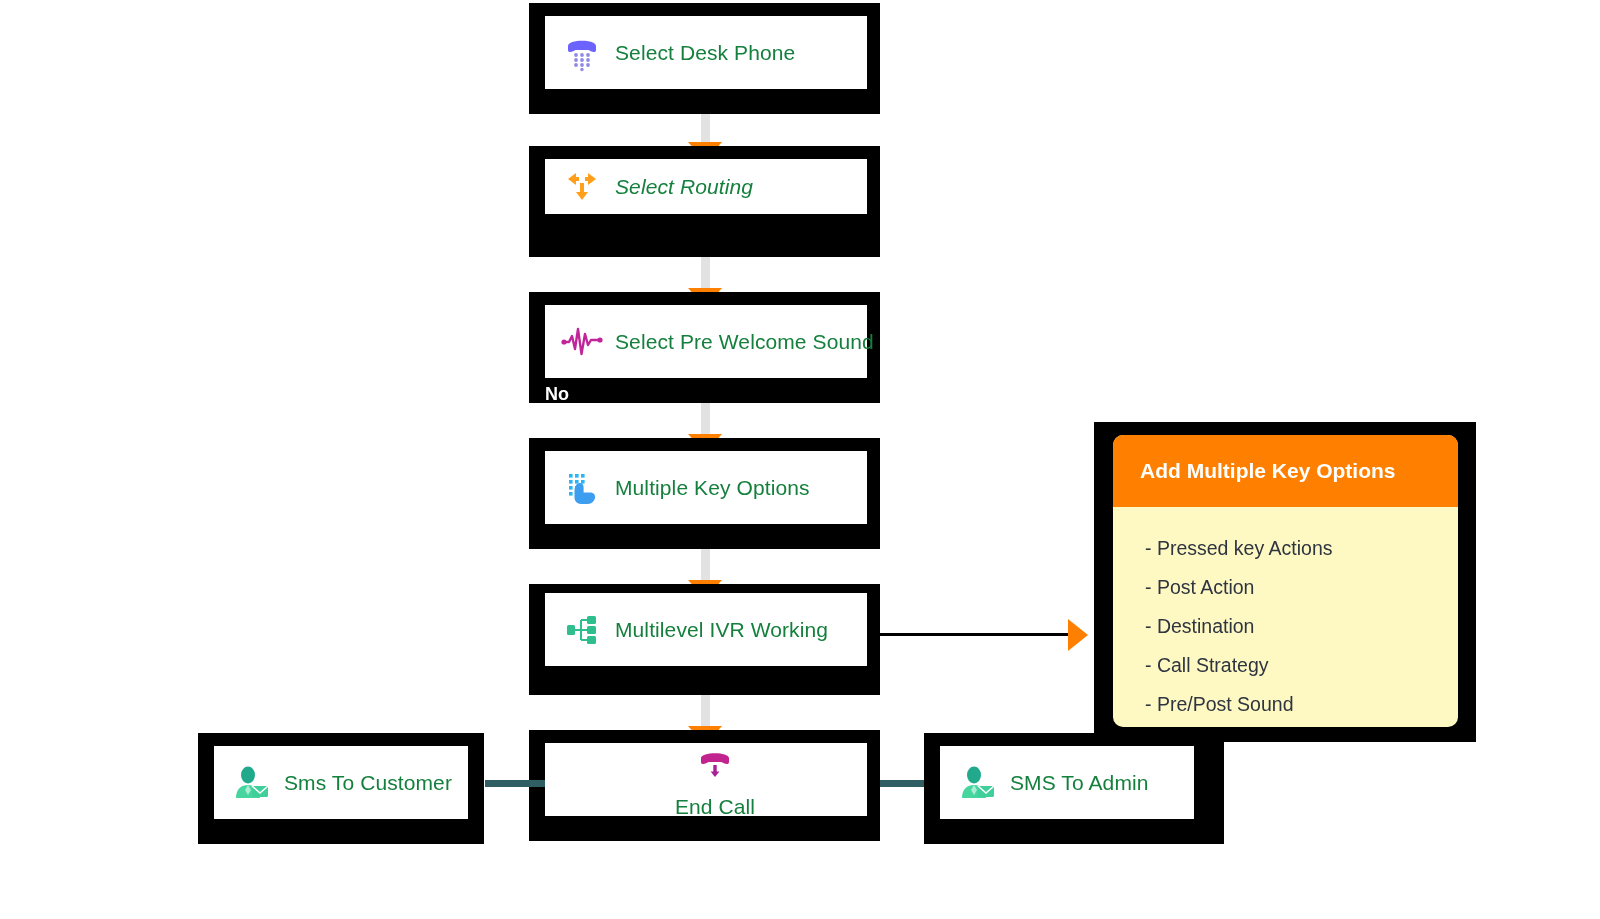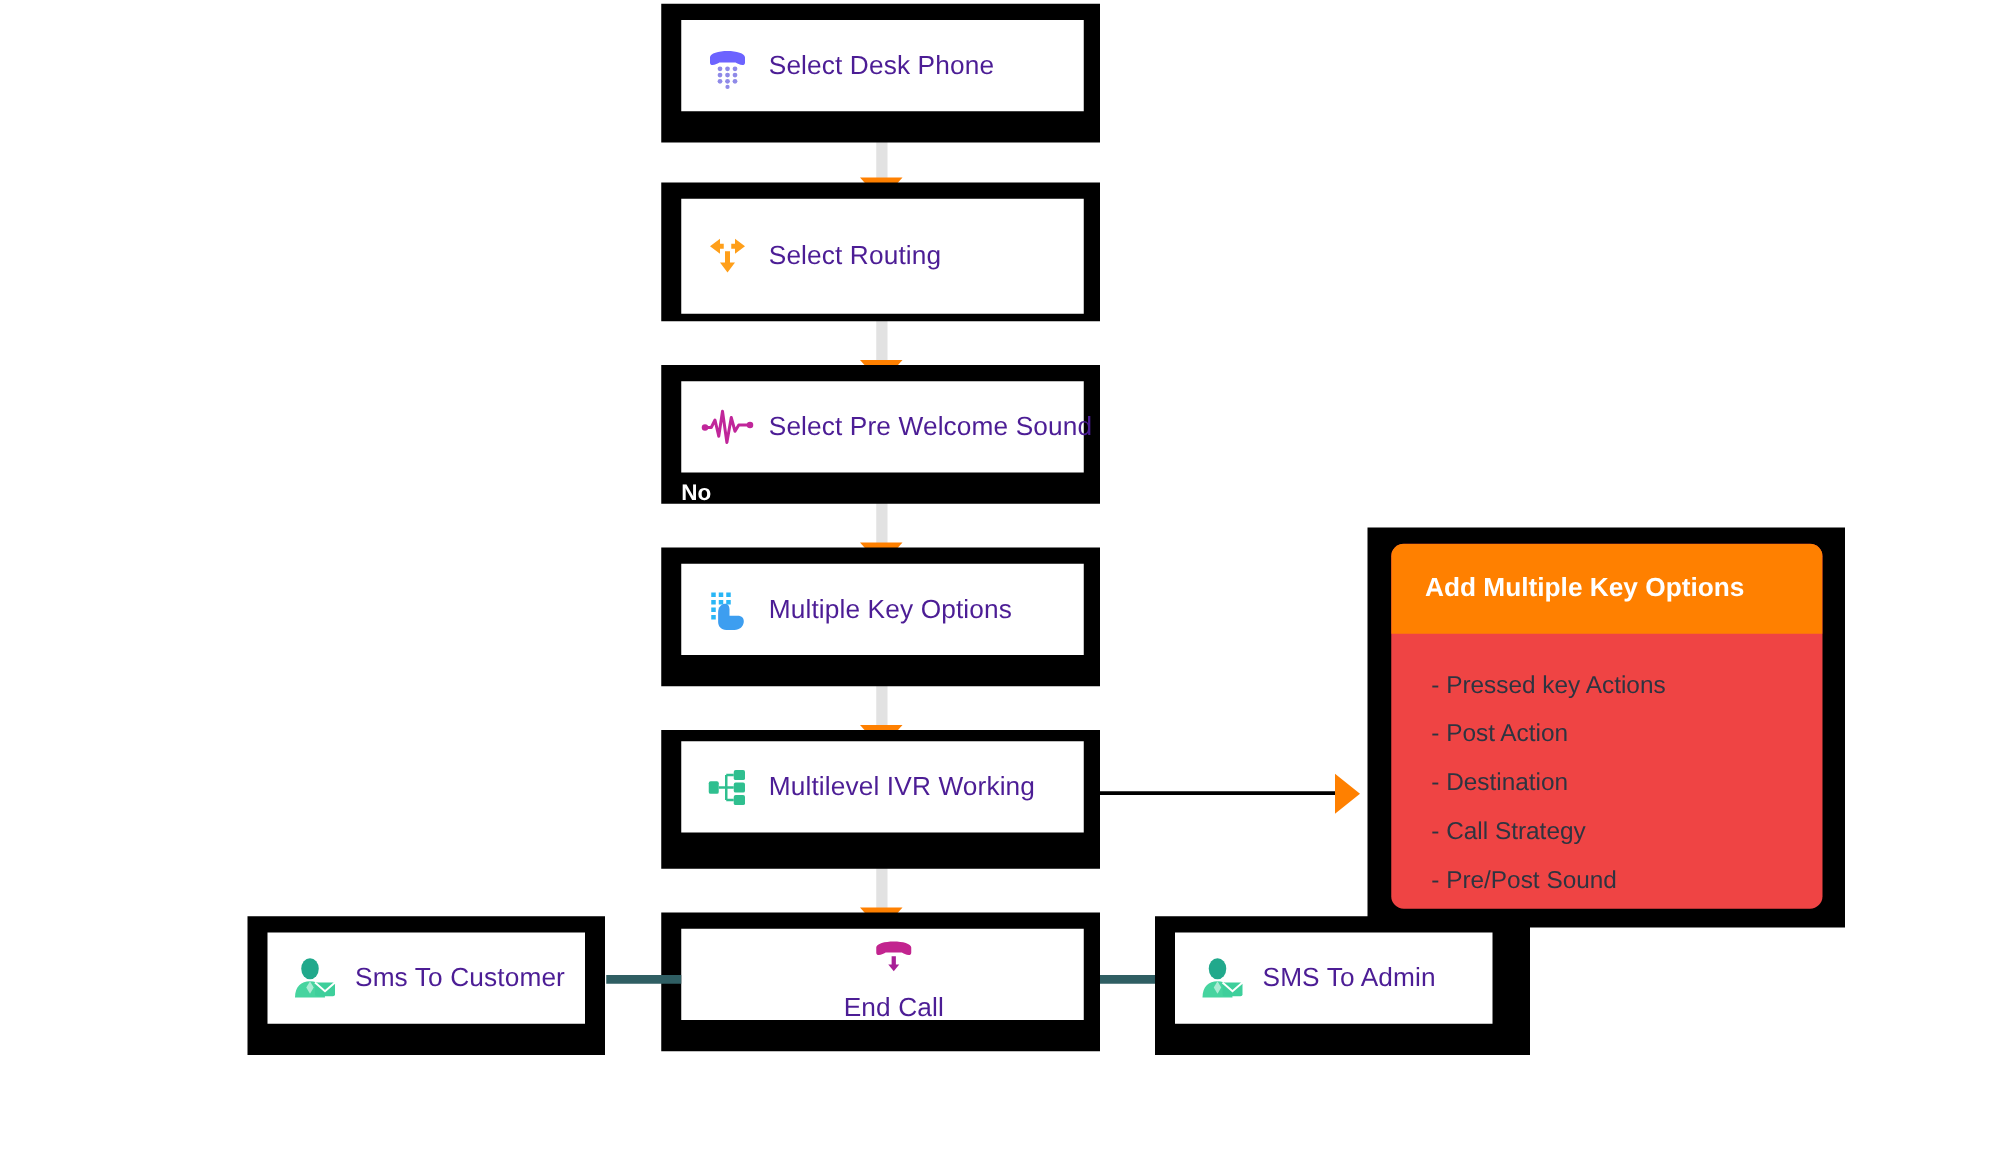--- a/index.html
+++ b/index.html
@@ -20,21 +20,21 @@
   .node .card {
     position: absolute;
     background: #ffffff;
     display: flex;
     align-items: center;
     gap: 14px;
     padding-left: 18px;
   }
   .node .label {
     font-size: 21px;
-    color: #4c1d95;
+    color: #15803d;
     font-family: "Liberation Sans", sans-serif;
     white-space: nowrap;
     letter-spacing: .1px;
   }
   .node .ico {
     width: 38px; height: 38px;
     flex: 0 0 38px;
     display: block;
   }
   .branch-label {
@@ -84,21 +84,21 @@
     background: #2f5e63;
   }
 
   
   .panel-frame {
     position: absolute;
     background: #000000;
   }
   .panel-inner {
     position: absolute;
-    background: #ef4444;
+    background: #fef9c3;
     border-radius: 10px;
     overflow: hidden;
   }
   .panel-header {
     background: #ff8000;
     color: #ffffff;
     font-size: 21px;
     font-weight: bold;
     font-family: "Liberation Sans", sans-serif;
     display: flex;
@@ -155,21 +155,21 @@
               <circle cx="25" cy="31" r="1.9"></circle>
             <circle cx="19" cy="35.5" r="1.7"></circle>
           </g>
         </svg>
       </span>
       <span class="label">Select Desk Phone</span>
     </div>
   </div>
 
   <div class="node" style="left:529px; top:146px; width:351px; height:111px;">
-    <div class="card" style="left:16px; top:13px; width:322px; height:92px;">
+    <div class="card" style="left:16px; top:13px; width:322px; height:55px;font-style:italic;">
       <span class="ico">
         <svg viewBox="0 0 44 38" width="44" height="38" style="margin-left:-3px">
           <g fill="#ff9f1a">
             <path d="M16 9 L16 5 L8 11 L16 17 L16 13 L19 13 L19 9 Z"></path>
             <path d="M28 9 L28 5 L36 11 L28 17 L28 13 L25 13 L25 9 Z"></path>
             <path d="M20 15 L24 15 L24 24 L28 24 L22 32 L16 24 L20 24 Z"></path>
           </g>
         </svg>
       </span>
       <span class="label">Select Routing</span>

